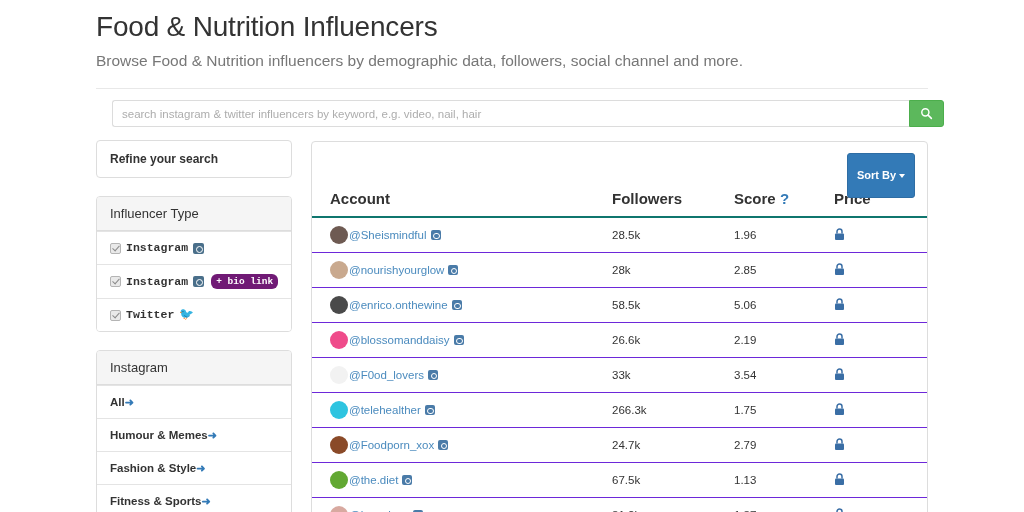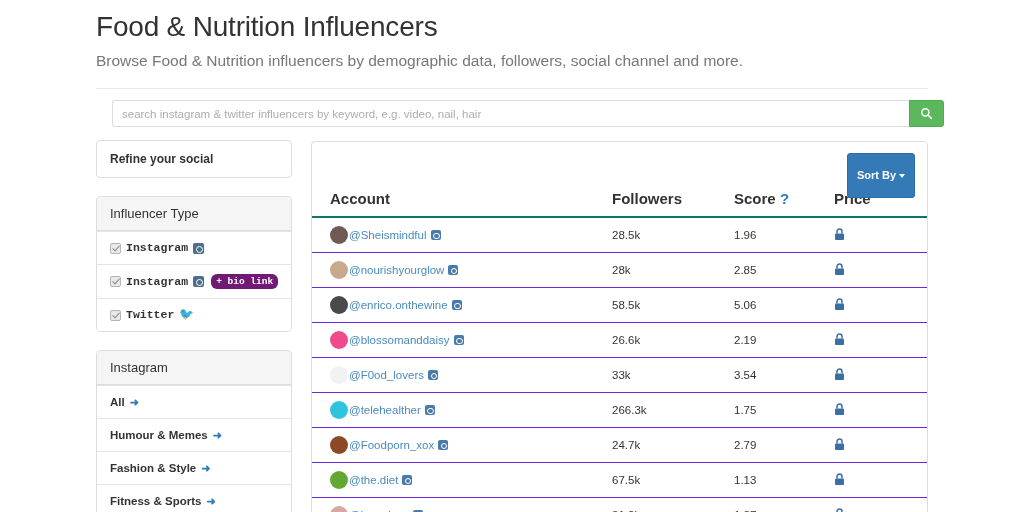--- a/index.html
+++ b/index.html
@@ -90,21 +90,21 @@
   }
   .tw-glyph { color: #1d9bf0; font-size: 12px; line-height: 1; }
   .badge-bio {
     background: #701a75; color: #fff; font-size: 9.5px; font-weight: bold;
     padding: 2px 5px; border-radius: 6px; line-height: 11px;
     margin-left: 2px; white-space: nowrap;
   }
   .cat-row {
     padding: 10px 13px; border-top: 1px solid #e4e4e4;
     font-size: 11.5px; font-weight: bold; color: #333;
-    display: flex; align-items: center; gap: 5px;
+    display: flex; align-items: center; 
     background: #fff; cursor: pointer;
   }
   .cat-row:first-of-type { border-top: none; }
   .arrow-glyph { color: #337ab7; font-size: 11px; line-height: 1; }
 
   
   .main-panel {
     position: absolute; left: 311px; top: 141px;
     width: 617px; height: 400px;
     border: 1px solid #dddddd; border-radius: 4px;
@@ -177,21 +177,21 @@
           <circle cx="6.6" cy="6.6" r="4.4" fill="none" stroke="#ffffff" stroke-width="1.8"></circle>
           <line x1="10" y1="10" x2="14" y2="14" stroke="#ffffff" stroke-width="1.9" stroke-linecap="round"></line>
         </svg>
       </span>
     </button>
   </div>
 
   <div class="sidebar">
 
     <div class="panel">
-      <div class="panel-plain-body">Refine your social</div>
+      <div class="panel-plain-body">Refine your search</div>
     </div>
 
     <div class="panel">
       <div class="panel-head">Influencer Type</div>
 
       <div class="list-row">
         <span class="chk"></span>
         <span>Instagram</span>
         <span class="ig-glyph"></span>
       </div>

